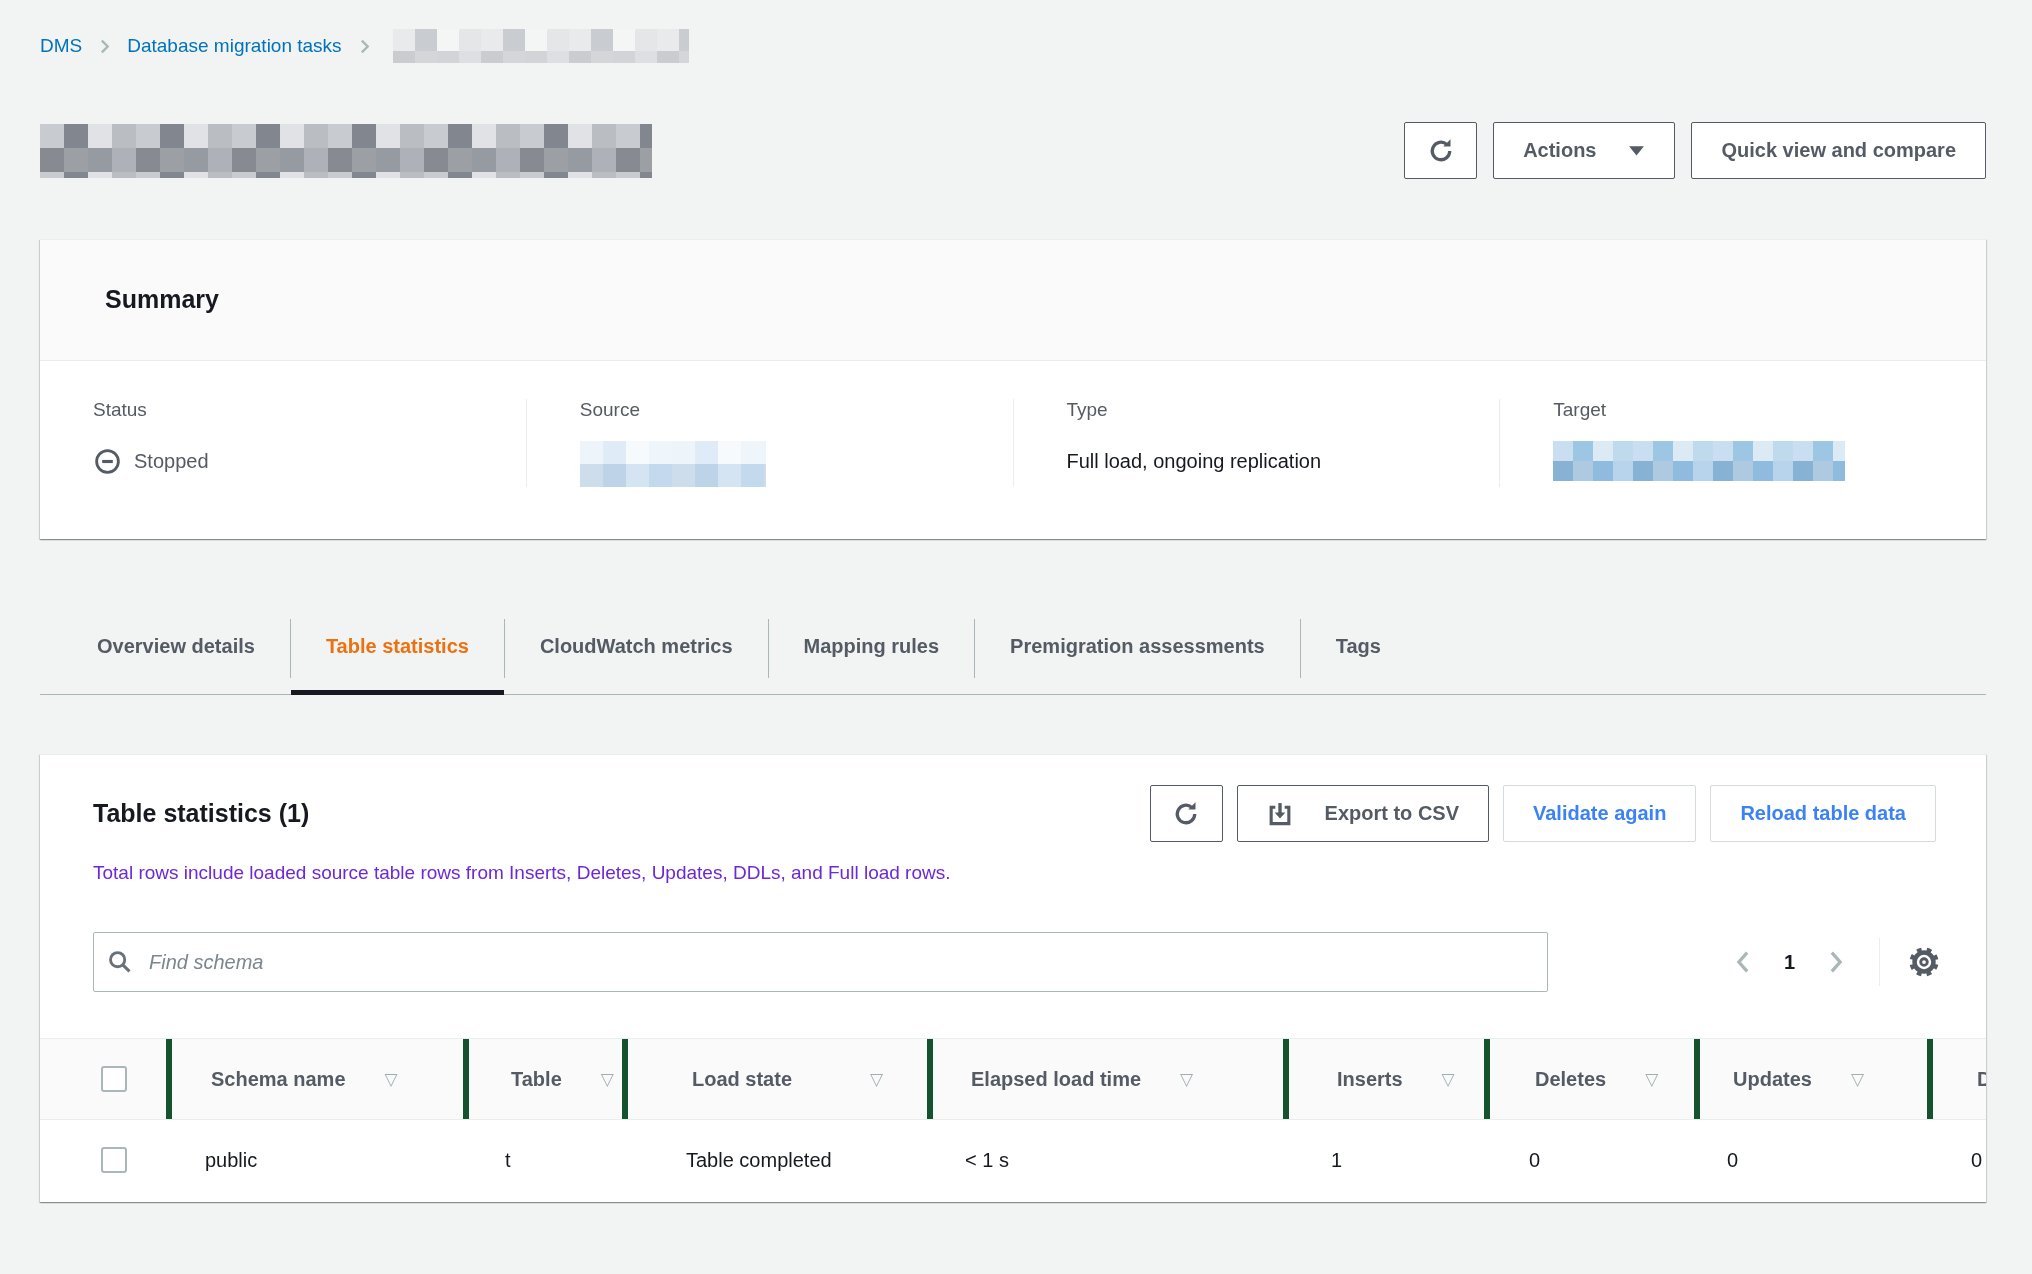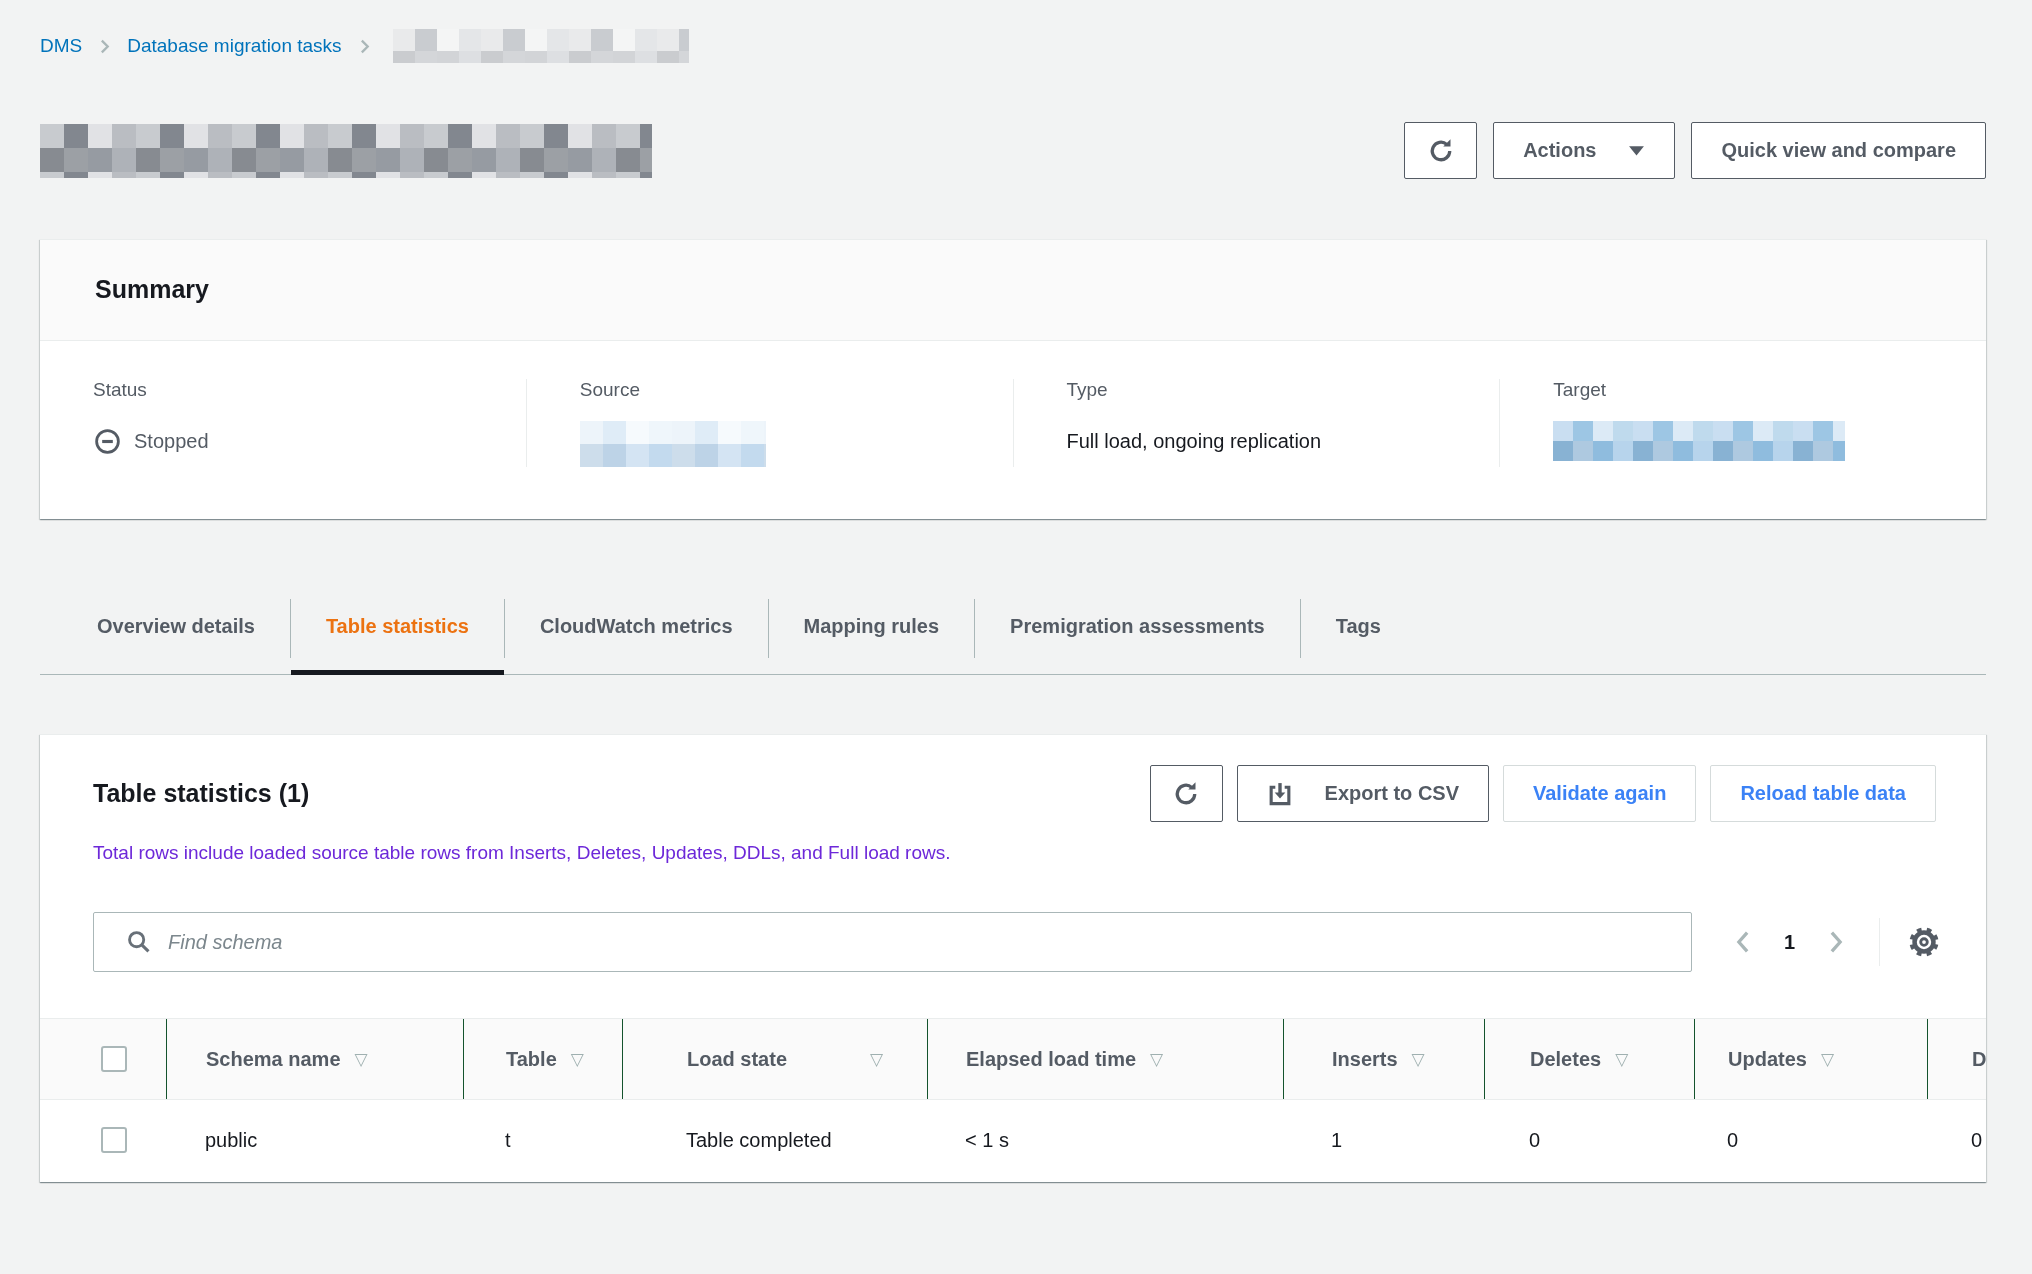--- a/index.html
+++ b/index.html
@@ -62,21 +62,21 @@
   }
   .btn.icon-only { width:73px; padding:0; }
   .btn.disabled { color:#3b82f6; border-color:#d5dbdb; cursor:default; }
 
   
   .card {
     margin-top:60px; background:#fff; border-top:1px solid #eaeded;
     box-shadow:0 1px 1px 0 rgba(0,28,36,.3), 1px 1px 1px 0 rgba(0,28,36,.12), -1px 1px 1px 0 rgba(0,28,36,.12);
   }
   .card-header { background:#fafafa; border-bottom:1px solid #eaeded; padding:33px 53px 34px; }
-  .card-header h1 { margin:2px; font-size:25px; font-weight:700; color:#16191f; }
+  .card-header h1 { margin:12px; font-size:25px; font-weight:700; color:#16191f; }
 
   
   .summary-body { display:flex; padding:38px 0 52px; }
   .sum-col { flex:1; padding:0 30px 0 53px; }
   .sum-col + .sum-col { border-left:1px solid #eaeded; }
   .sum-label { font-size:19px; color:#545b64; }
   .sum-value { margin-top:20px; font-size:20px; color:#16191f; display:flex; align-items:center; gap:12px; min-height:40px; }
 
   
   .tabs { margin-top:74px; display:flex; align-items:stretch; border-bottom:1px solid #aab7b8; padding-left:22px; }
@@ -87,41 +87,41 @@
 
   
   .table-card { margin-top:59px; padding-top:30px; overflow:hidden; }
   .ts-head { display:flex; justify-content:space-between; align-items:center; padding:0 50px 0 53px; }
   .ts-head h2 { margin:0; font-size:25px; font-weight:700; }
   .btn-row { display:flex; gap:14px; }
   .ts-desc { margin:20px 53px 0; font-size:19px; color:#6d28d9; }
 
   .toolbar { display:flex; align-items:center; margin:48px 44px 0 53px; }
   .search-box {
-    width:1599px; height:60px; margin-right:auto;
+    width:1455px; height:60px; margin-right:auto;
     border:1px solid #aab7b8; border-radius:2px; background:#fff;
-    display:flex; align-items:center; padding:0 32px; gap:14px;
+    display:flex; align-items:center; padding:0 13px; gap:14px;
   }
   .search-box input {
     flex:1; border:0; outline:0; background:transparent;
     font-family:"Liberation Sans",sans-serif; font-size:20px; font-style:italic; color:#16191f;
   }
   .search-box input::placeholder { color:#7c878d; font-style:italic; }
   .pagination { display:flex; align-items:center; gap:30px; }
   .page-num { font-size:20px; font-weight:700; color:#16191f; }
   .nav-btn, .gear-btn { background:none; border:0; padding:0; cursor:pointer; display:flex; align-items:center; }
   .toolbar .vsep { width:1px; height:48px; background:#eaeded; margin:0 26px 0 32px; }
 
   
   .tbl { margin-top:46px; width:2047px; }
   .tr { display:flex; width:2047px; }
   .th-row { background:#fafafa; border-top:1px solid #eaeded; border-bottom:1px solid #eaeded; }
   .td { display:flex; align-items:center; }
   .th-row .td { padding-top:27px; padding-bottom:27px; font-size:20px; font-weight:700; color:#545b64; cursor:pointer; }
-  .th-row .td + .td { border-left:1px solid #14532d; }
+  .th-row .td + .td { border-left:6px solid #14532d;gap:25px; }
   .data-row .td { padding-top:27px; padding-bottom:29px; font-size:20px; color:#16191f; }
   .sort { font-size:17px; color:#9fb0b0; margin-left:14px; font-weight:400; }
   .c0 { width:126px; padding-left:61px; }
   .c1 { width:297px; padding-left:39px; }
   .c2 { width:159px; padding-left:42px; }
   .c3 { width:305px; padding-left:64px; }
   .c3.th-cell .sort { margin-left:auto; margin-right:44px; }
   .c4 { width:356px; padding-left:38px; }
   .c5 { width:201px; padding-left:48px; }
   .c6 { width:210px; padding-left:45px; }

